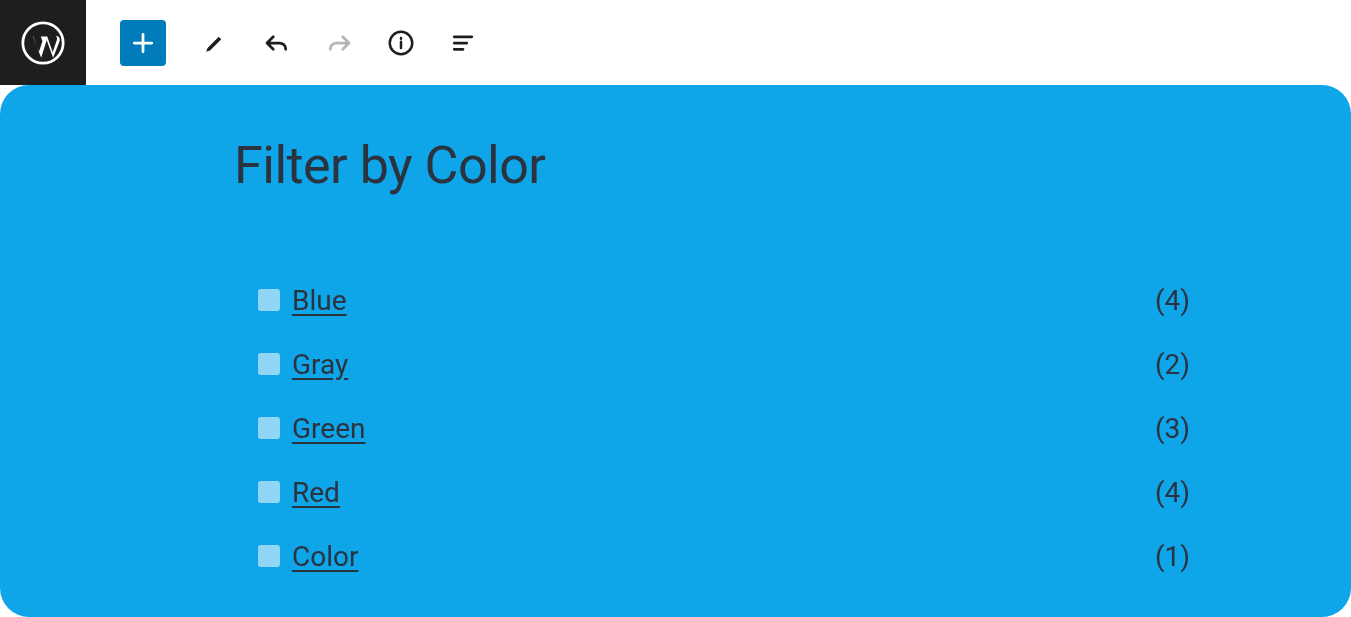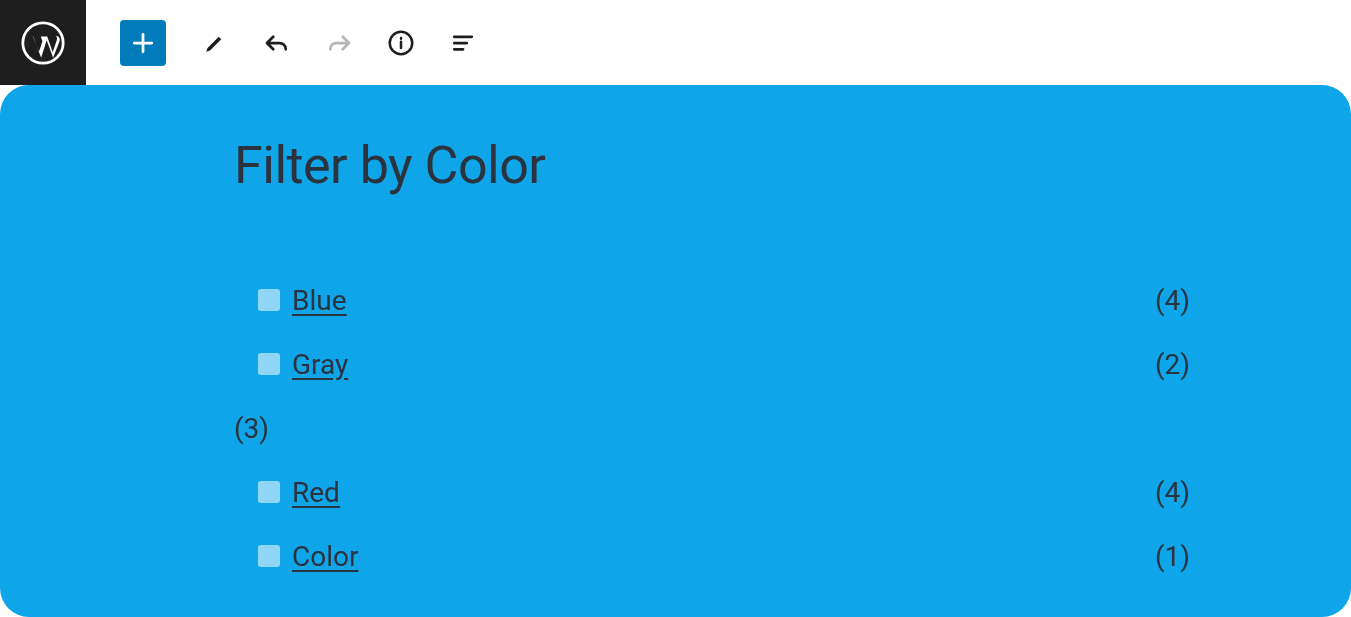--- a/index.html
+++ b/index.html
@@ -163,20 +163,24 @@
         <span class="filter-count">(4)</span>
       </li>
       <li class="filter-item">
         <div class="filter-left">
           <span class="checkbox"></span>
           <a class="filter-link">Gray</a>
         </div>
         <span class="filter-count">(2)</span>
       </li>
       <li class="filter-item">
+        <div class="filter-left">
+          <span class="checkbox"></span>
+          <a class="filter-link">Green</a>
+        </div>
         <span class="filter-count">(3)</span>
       </li>
       <li class="filter-item">
         <div class="filter-left">
           <span class="checkbox"></span>
           <a class="filter-link">Red</a>
         </div>
         <span class="filter-count">(4)</span>
       </li>
       <li class="filter-item">

